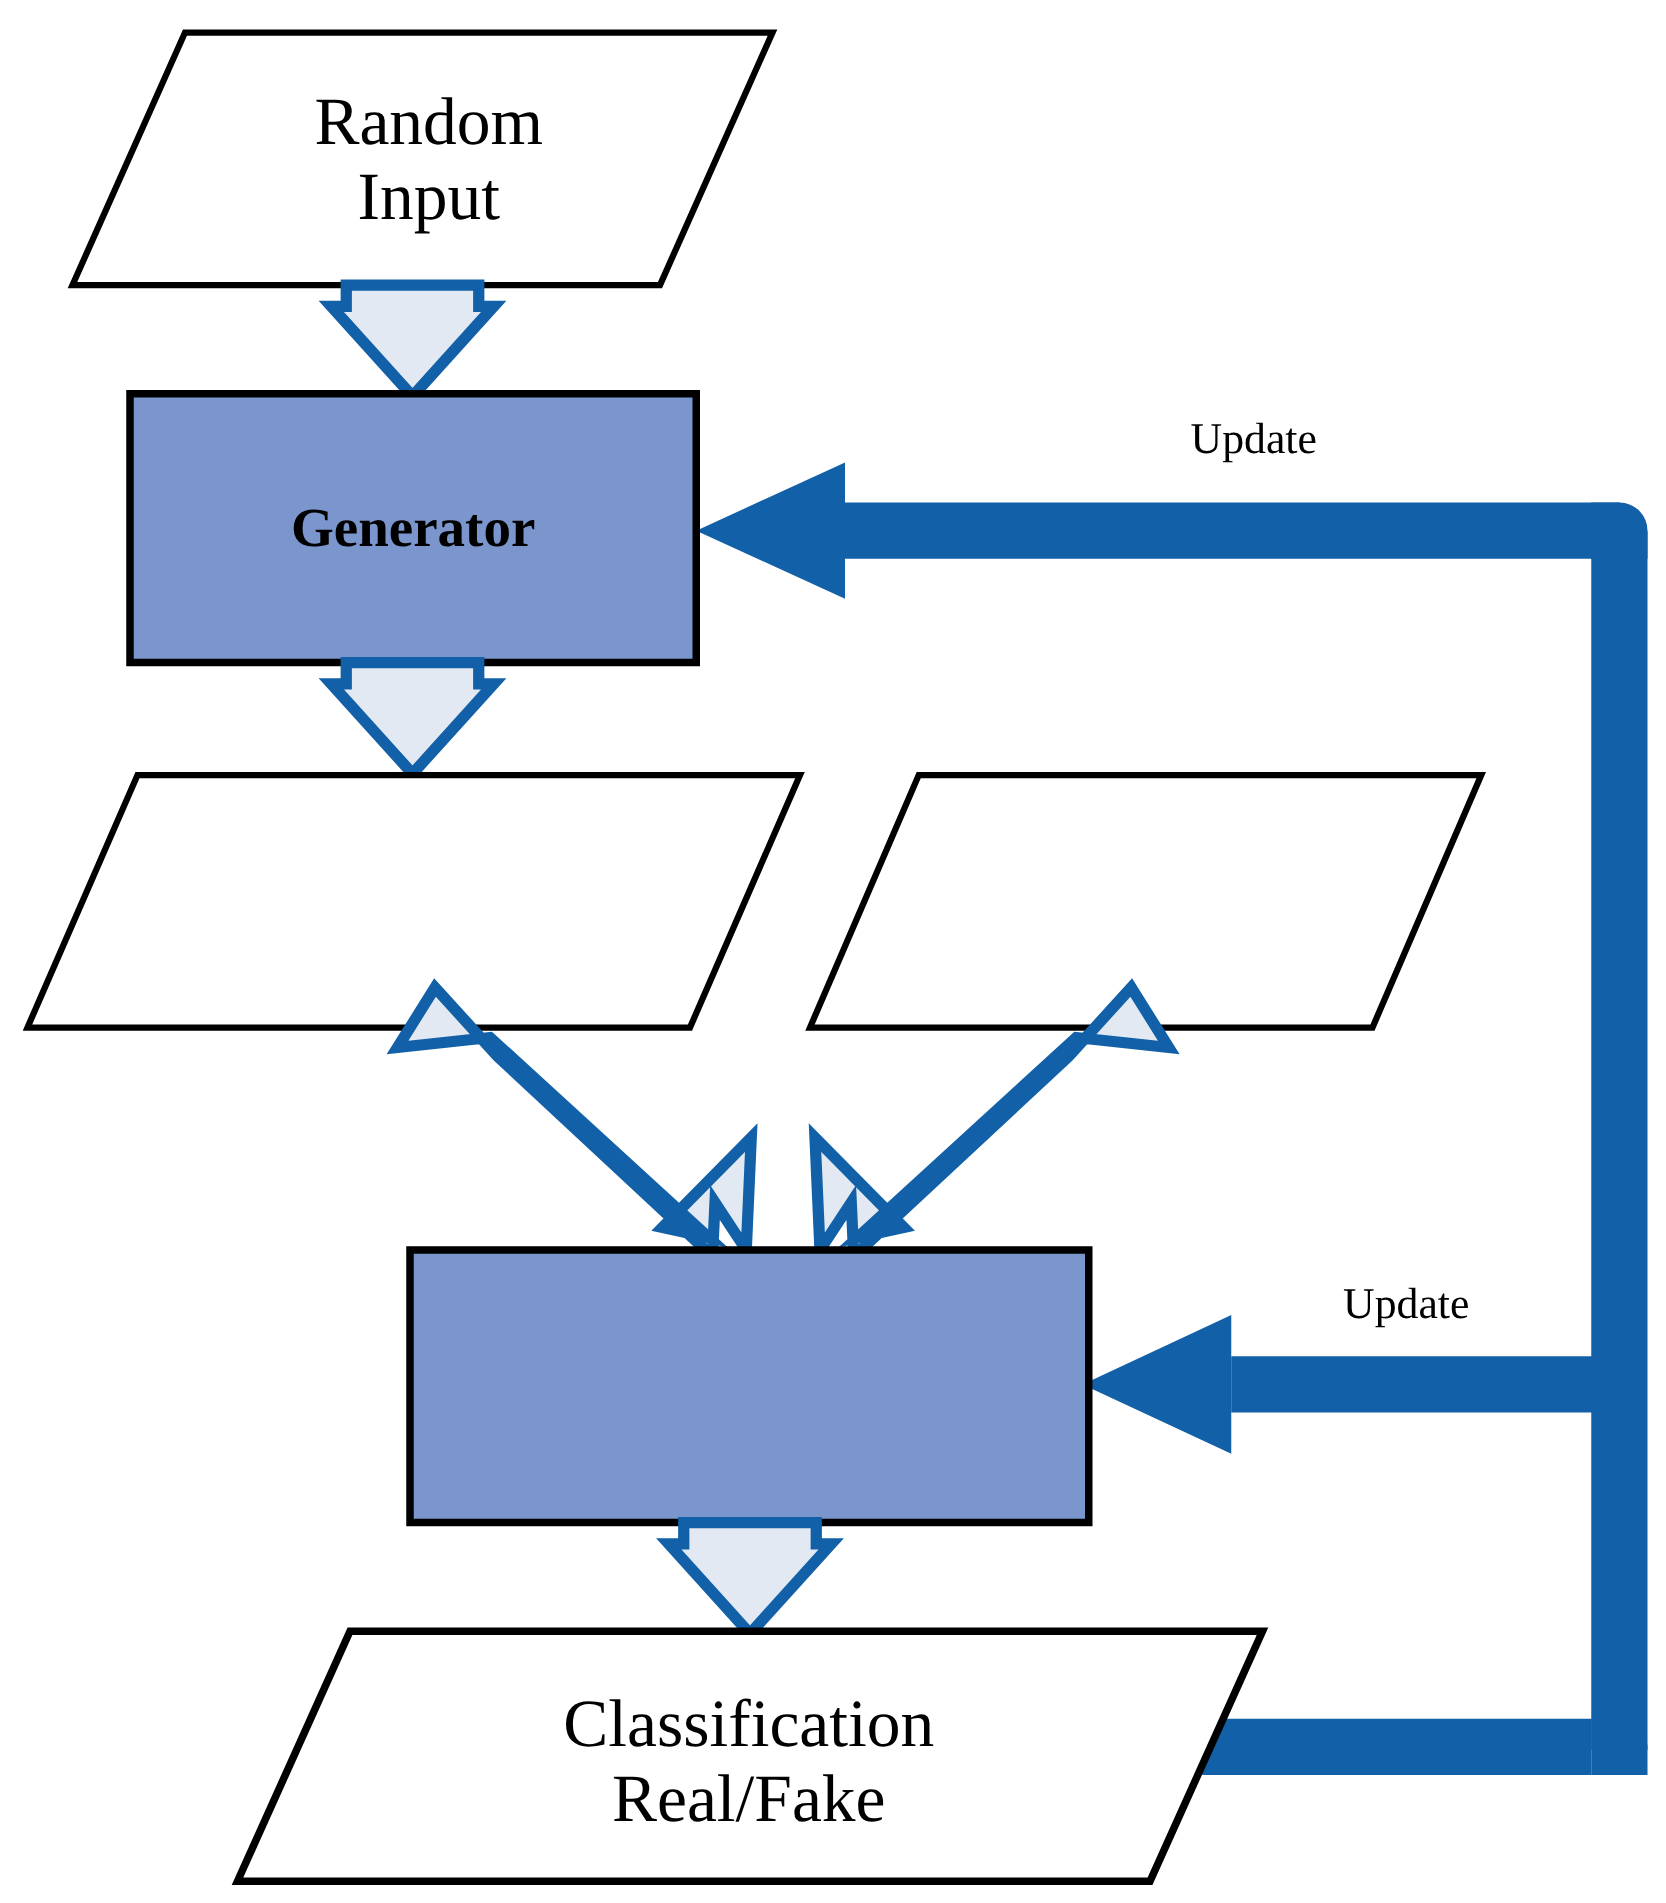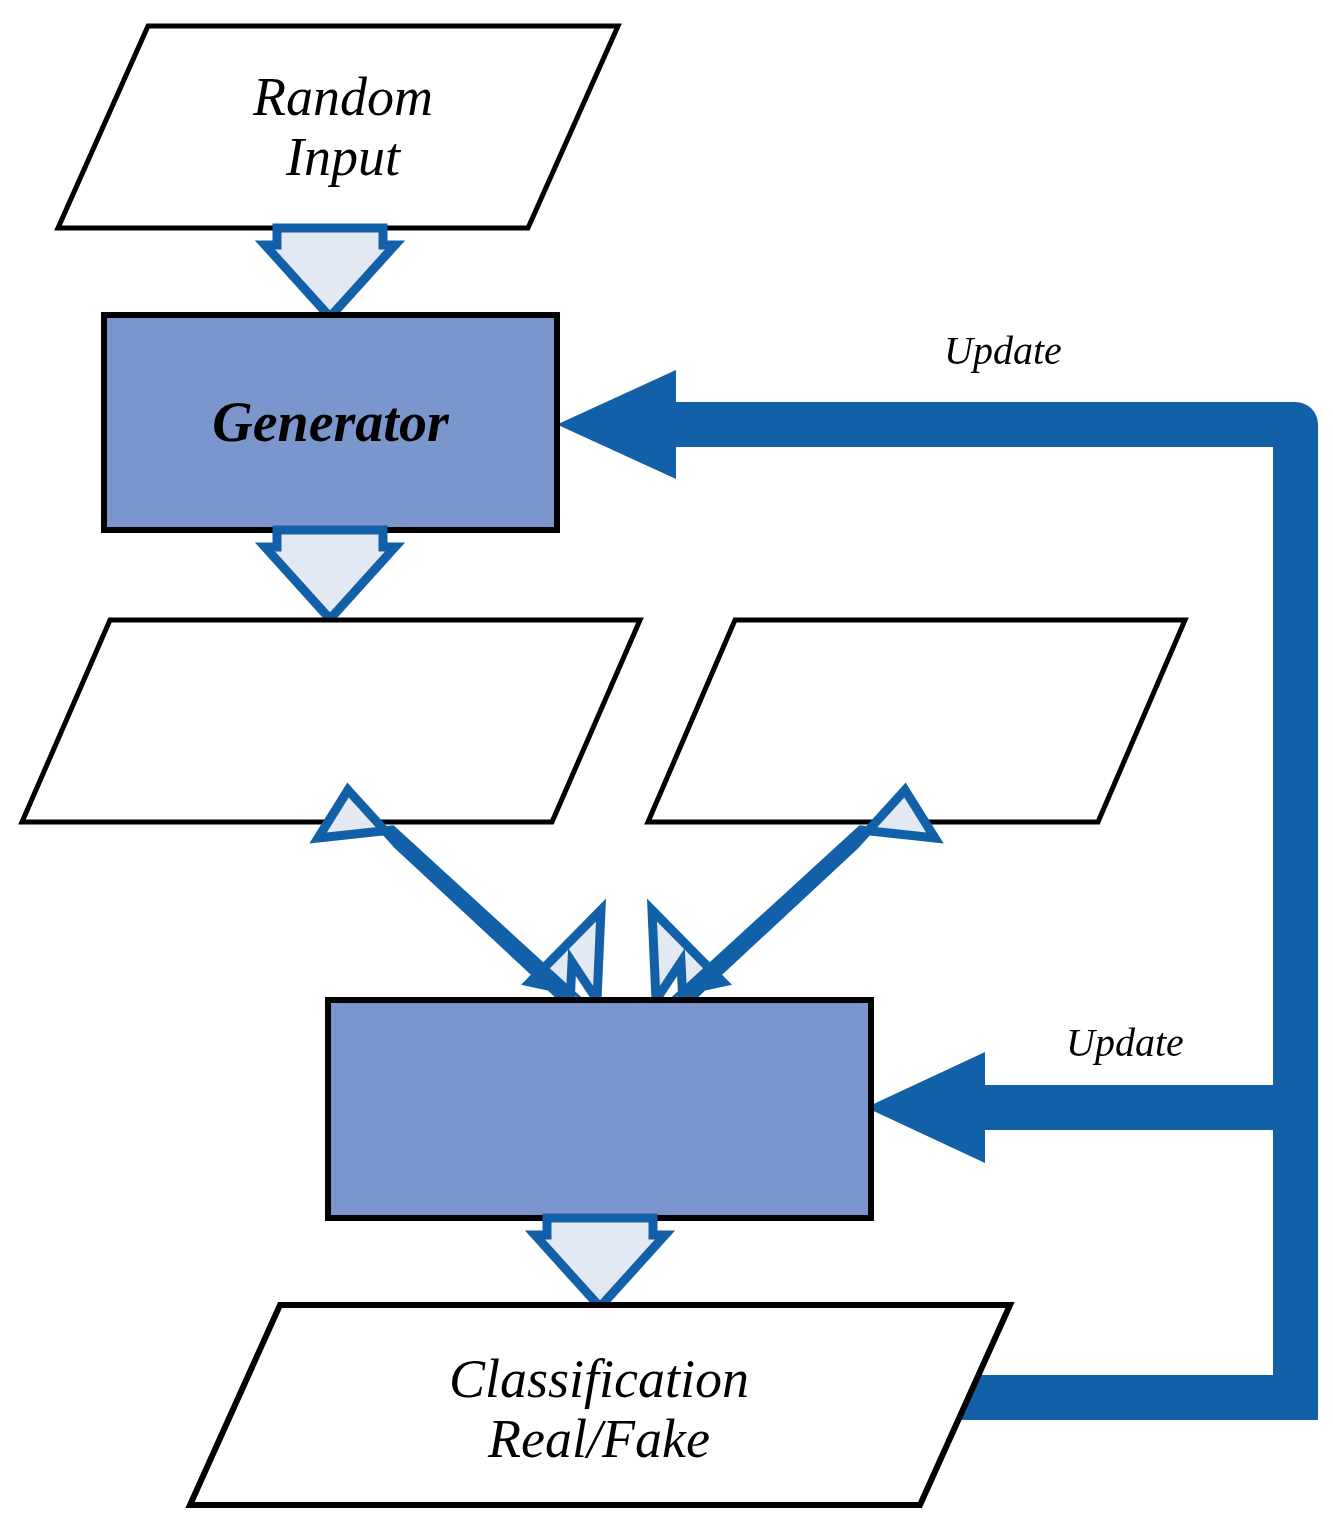--- a/index.html
+++ b/index.html
@@ -27,32 +27,31 @@
     display: flex;
     flex-direction: column;
     align-items: center;
     justify-content: center;
     text-align: center;
     color: #000000;
     font-family: "Liberation Serif", "DejaVu Serif", serif;
     line-height: 1.12;
     pointer-events: none;
     white-space: pre;
-    font-style: italic;
   }
   .io-text {
     font-size: 54px;
     font-weight: 400;
   }
   .proc-text {
-    font-size: 56px;
+    font-size: 44px;
     font-weight: 700;
   }
   .edge-text {
-    font-size: 40px;
+    font-size: 35px;
     font-weight: 400;
   }
   
   #label-random-input   { left: 62px;  top: 22px;   width: 562px;  height: 210px; }
   #label-generator      { left: 104px; top: 315px;  width: 453px;  height: 215px; }
   #label-fake-data      { left: 20px;  top: 620px;  width: 628px;  height: 205px; }
   #label-real-data      { left: 648px; top: 620px;  width: 560px;  height: 205px; }
   #label-discriminator  { left: 328px; top: 1000px; width: 543px;  height: 218px; }
   #label-classification { left: 180px; top: 1300px; width: 838px;  height: 218px; }
   #label-update-top     { left: 828px; top: 316px;  width: 350px;  height: 70px;  }

